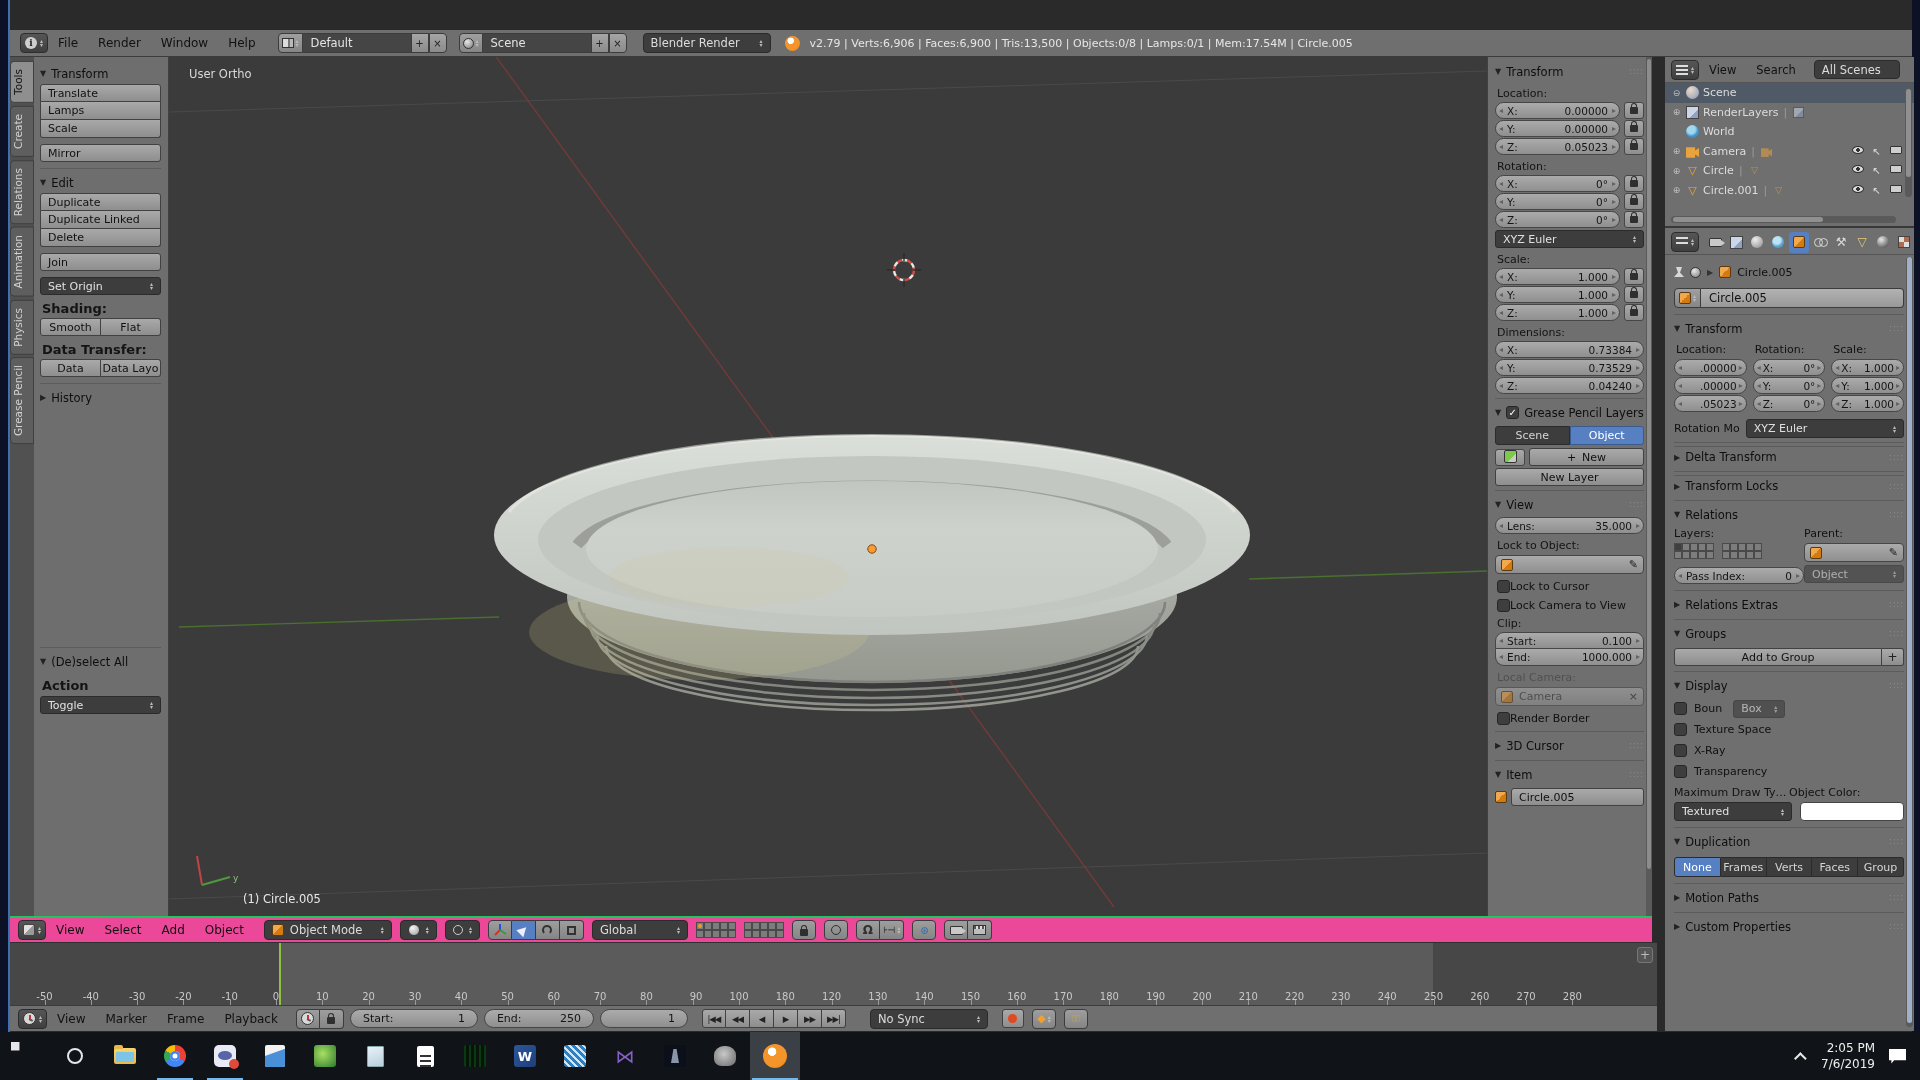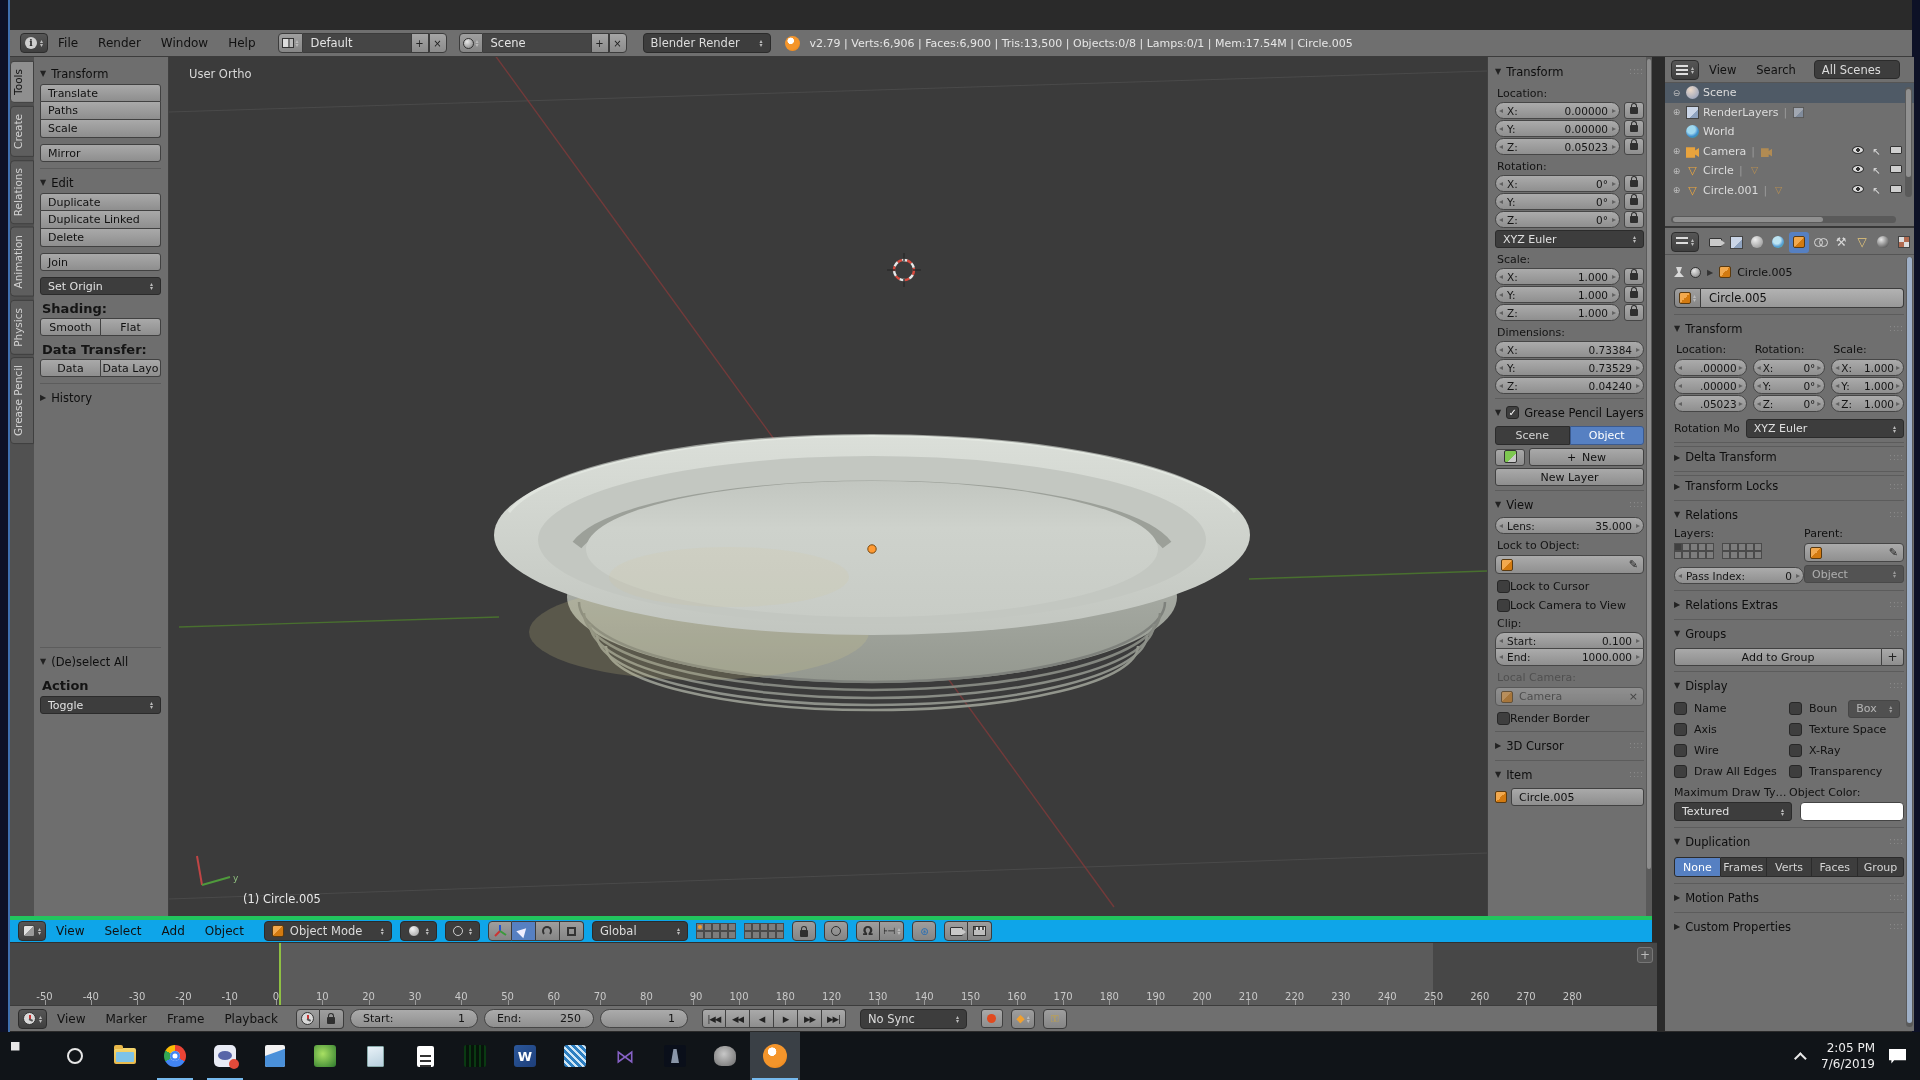--- a/index.html
+++ b/index.html
@@ -76,22 +76,22 @@
   .dddark { height:18px; background:#3d3d3d; border:1px solid #2b2b2b; border-radius:3px; color:#e0e0e0;
     display:flex; align-items:center; padding:0 7px; font-size:11px; }
   .dddark .stp { margin-left:auto; }
   .slabel { font-size:13px; color:#141414; margin:6px 0 2px 2px;font-weight:bold; }
   .mt6 { margin-top:6px; } .mt3 { margin-top:3px; }
 
   
   #vpcanvas { position:absolute; left:0; top:0; width:1318px; height:859px; background:#3b3b3b; display:block; }
   #vp-userortho { position:absolute; left:20px; top:10px; color:#d8d8d8; font-size:11.5px; }
   #vp-objlabel { position:absolute; left:74px; top:835px; color:#e8e8e8; font-size:11.5px; }
-  #vpheader { position:absolute; left:-159px; bottom:0; width:1642px; height:26px; background:#0ea5e9;
-    border-top:4px solid #22c55e; display:flex; align-items:center; font-size:12px; color:#111; }
+  #vpheader { position:absolute; left:-159px; bottom:0; width:1642px; height:26px; background:#ec4899;
+    border-top:2px solid #22c55e; display:flex; align-items:center; font-size:12px; color:#111; }
   #vpheader .edbtn, #tlheader .edbtn { margin-left:8px; }
   .icon-cube { width:12px; height:12px; background:linear-gradient(135deg,#f2a94e 0 50%,#d37a10 50%);
     border:1px solid #5a3a10; border-radius:2px; }
   .icon-cube.gray { background:linear-gradient(135deg,#e0e0e0 0 50%,#9a9a9a 50%); border-color:#444; }
   .icon-sphere { width:12px; height:12px; border-radius:50%;
     background:radial-gradient(circle at 35% 30%, #f5f5f5, #9a9a9a); border:1px solid #3a3a3a; }
   .hbtn { height:20px; min-width:24px; background:linear-gradient(#9e9e9e,#858585); border:1px solid #3c3c3c;
     border-radius:4px; display:flex; align-items:center; justify-content:center; padding:0 3px; gap:2px; color:#222; }
   .hbtn.activeb { background:#5680c2; color:#fff; }
   .hgroup { display:flex; margin-left:8px; }
@@ -375,21 +375,21 @@
           <div class="shelf-tab">Physics</div>
           <div class="shelf-tab">Grease Pencil</div>
         </div>
       <div id="shelf-body">
         <div class="hdr">
           <span class="tri">▼</span>
             <span>Transform</span>
         </div>
         <div id="ts-transform-stack">
             <div class="btn stackb">Translate</div>
-            <div class="btn stackb">Paths</div>
+            <div class="btn stackb">Lamps</div>
             <div class="btn stackb">Scale</div>
           </div>
         <div class="btn mt6">Mirror</div>
         <div class="psep mt6"></div>
         <div class="hdr">
           <span class="tri">▼</span>
             <span>Edit</span>
         </div>
         <div id="ts-edit-stack">
             <div class="btn stackb">Duplicate</div>
@@ -951,21 +951,21 @@
           <span class="fval">1</span>
         </span>
         <span id="pbgroup">
             <span class="pbtn">|◀◀</span>
             <span class="pbtn">◀◀</span>
             <span class="pbtn">◀</span>
             <span class="pbtn">▶</span>
             <span class="pbtn">▶▶</span>
             <span class="pbtn">▶▶|</span>
           </span>
-        <span class="dd" style="margin-left:14px; width:107px">
+        <span class="dd" style="margin-left:24px; width:118px">
           <span>No Sync</span>
           <span class="stp" style="margin-left:auto">
               <span>▴</span>
               <span>▾</span>
             </span>
         </span>
         <span class="recbtn">
             <span class="recdot"></span>
           </span>
         <span class="hbtn" style="margin-left:8px">
@@ -1293,38 +1293,20 @@
           <div class="btn">Add to Group</div>
           <div class="plusbtn">+</div>
         </div>
         <div class="psep"></div>
         <div class="hdr">
           <span class="tri">▼</span>
             <span>Display</span>
             <span class="dots">::::</span>
         </div>
         <div class="twocol">
-          <div id="disp-left">
-              <div class="dcheckrow">
-                <span class="checkbox"></span>
-                <span>Name</span>
-              </div>
-              <div class="dcheckrow">
-                <span class="checkbox"></span>
-                <span>Axis</span>
-              </div>
-              <div class="dcheckrow">
-                <span class="checkbox"></span>
-                <span>Wire</span>
-              </div>
-              <div class="dcheckrow">
-                <span class="checkbox"></span>
-                <span>Draw All Edges</span>
-              </div>
-            </div>
           <div id="disp-right">
               <div class="dcheckrow">
                 <span class="checkbox"></span>
                 <span>Boun</span>
                 <span class="dddark boxdd">
                   <span>Box</span>
                   <span class="stp" style="margin-left: auto;">
                     <span>▴</span>
                     <span>▾</span>
                   </span>

